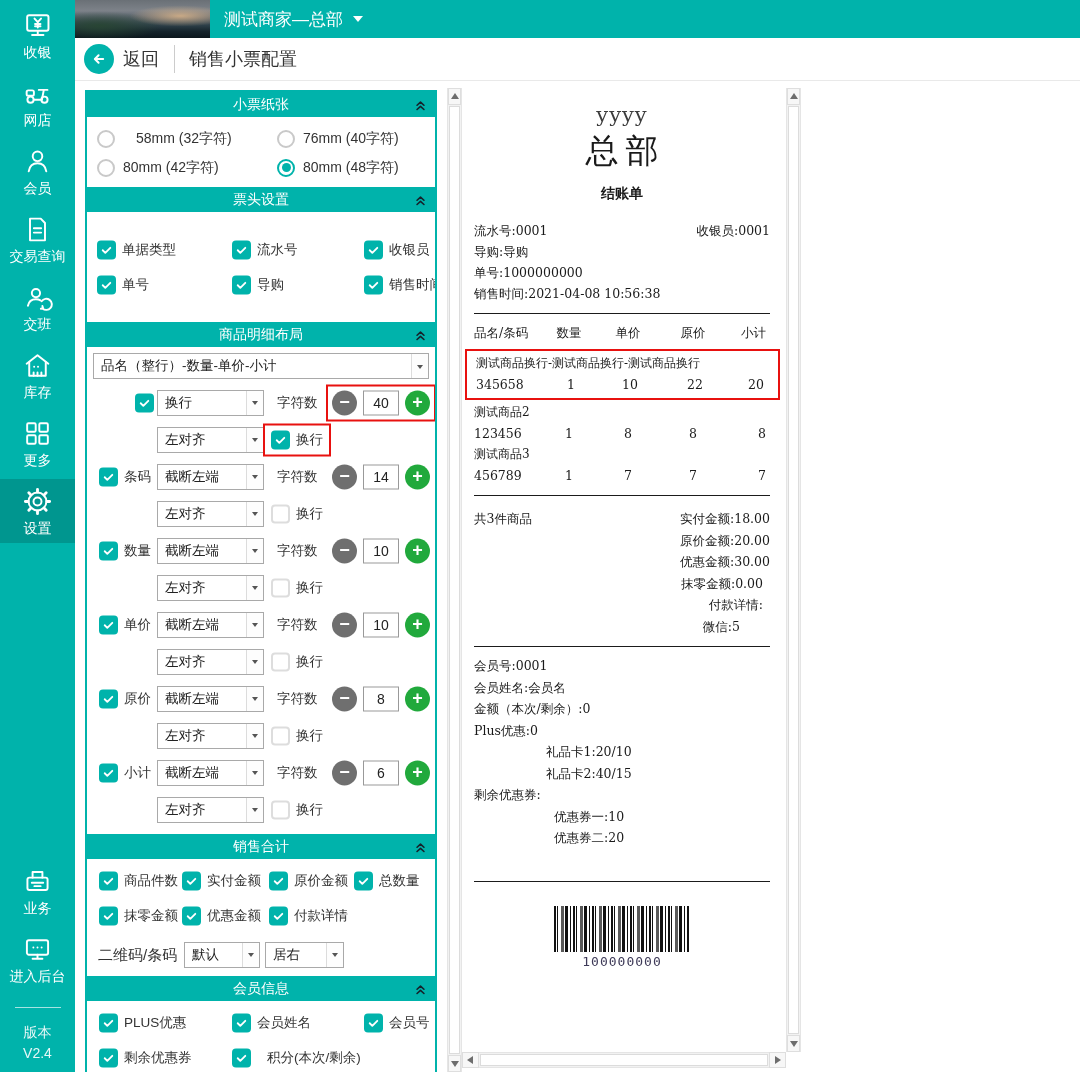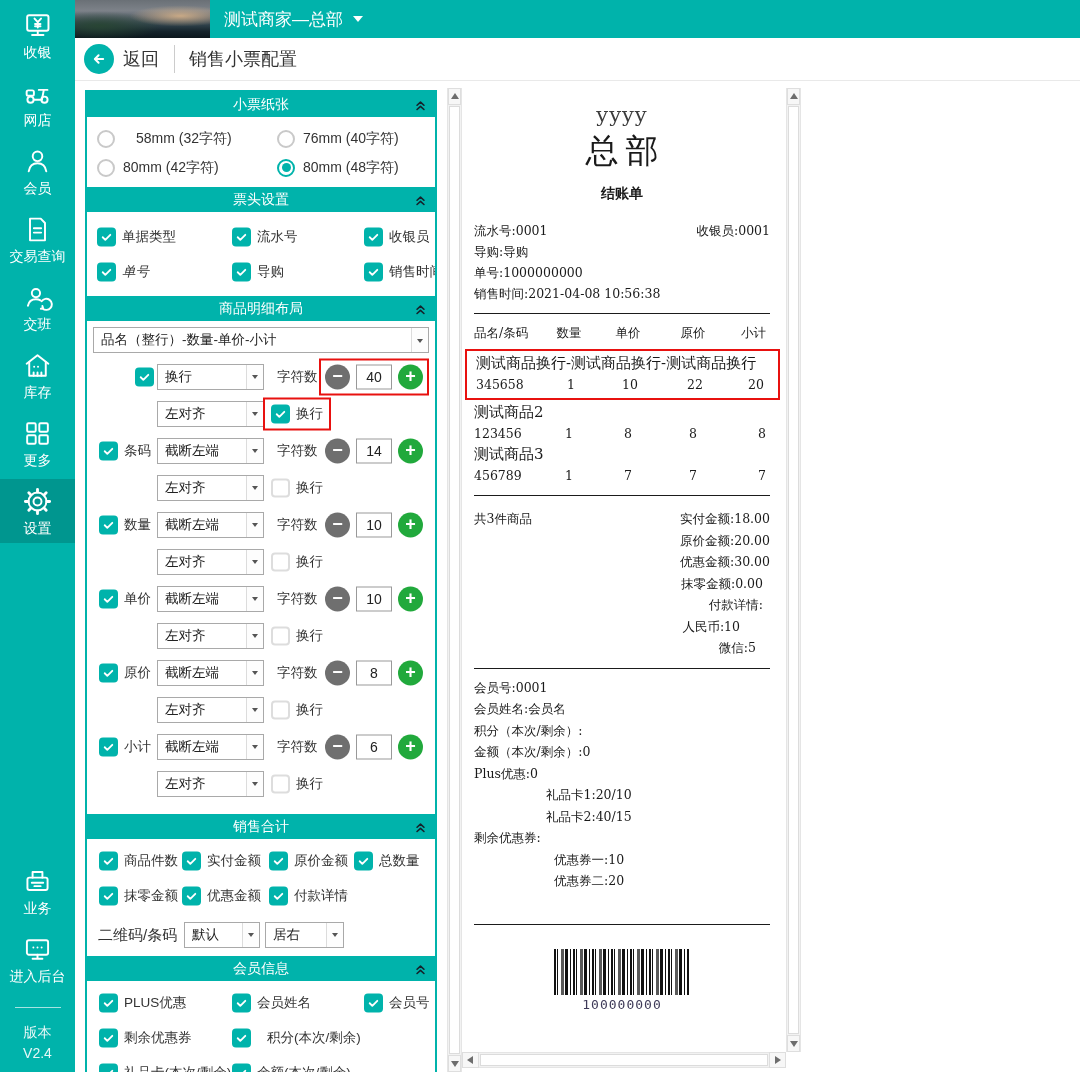--- a/index.html
+++ b/index.html
@@ -66,25 +66,25 @@
   .cbx-lab{font-size:13.5px;color:var(--ink)}
 
   .dd{display:inline-flex;align-items:stretch;height:26px;border:1px solid #a9a9a9;background:#fff;cursor:pointer}
   .dd-txt{flex:1;display:flex;align-items:center;padding-left:7px;font-size:13.5px;color:#222;white-space:nowrap;overflow:hidden}
   .dd-btn{width:17px;display:flex;align-items:center;justify-content:center;border-left:1px solid #dcdcdc;background:#fdfdfd}
   .caret-down{width:0;height:0;border:3.5px solid transparent;border-top:4.5px solid #555;margin-top:4px}
 
   .layout-row{padding:6px 6px 5px}
   .layout-row .dd{width:100%}
 
-  .detail-sec{padding-bottom:12px}
+  .detail-sec{padding-bottom:6px}
   .d-row{position:relative;height:37px}
   .d-row .dd{position:absolute;left:70px;top:50%;transform:translateY(-50%);width:107px}
   .chars-label{position:absolute;left:190px;top:50%;transform:translateY(-50%);font-size:13.5px;color:var(--ink)}
-  .stepper{position:absolute;left:238px;top:50%;transform:translateY(-50%);display:inline-flex;align-items:center}
+  .stepper{position:absolute;left:245px;top:50%;transform:translateY(-50%);display:inline-flex;align-items:center}
   .step-btn{width:25px;height:25px;border-radius:50%;color:#fff;display:flex;align-items:center;justify-content:center;cursor:pointer;font-weight:bold;font-size:18px;line-height:1}
   .step-btn.minus{background:var(--minus)}
   .step-btn.minus::before{content:"−";margin-top:-2px}
   .step-btn.plus{background:var(--green)}
   .step-btn.plus::before{content:"+";margin-top:-2px}
   .step-val{width:36px;height:25px;margin:0 6px;border:1px solid #999;background:#fff;display:flex;align-items:center;justify-content:center;font-size:14px;color:#222}
   .stepper.hl::after{content:"";position:absolute;inset:-6px -6px;border:2px solid var(--red);pointer-events:none}
   .wrap-cbx{left:184px}
   .wrap-cbx.hl::after{content:"";position:absolute;inset:-7px -8px;border:2px solid var(--red);pointer-events:none}
 
@@ -120,21 +120,21 @@
   .r-line{font-size:12.5px;line-height:21px;white-space:nowrap}
   .r-flex{display:flex;justify-content:space-between}
   .r-hr{border-top:1px solid #1b1b1b;margin:9px 0 8px}
   .r-cols{display:flex;font-size:12.5px;line-height:21px}
   .col-name{width:70px;text-align:left}
   .col-qty{width:50px;text-align:center}
   .col-price{width:68px;text-align:center}
   .col-orig{width:62px;text-align:center}
   .col-sub{flex:1;text-align:right;padding-right:4px}
   .r-items{margin-top:6px}
-  .r-item-name{font-size:15px;line-height:21px}
+  .r-item-name{font-size:12px;line-height:21px}
   .r-item-hl{position:relative;border:2px solid var(--red);margin:3px -10px 2px -9px;padding:2px 10px 3px 9px}
   .r-totals{display:flex;margin-top:12px}
   .r-count{font-size:12.5px;line-height:22px;white-space:nowrap}
   .r-total-lines{flex:1;text-align:right}
   .r-total-lines div{font-size:12.5px;line-height:21.5px}
   .r-total-lines div:nth-child(4){padding-right:7px}
   .r-total-lines div:nth-child(5){padding-right:7px}
   .r-total-lines div:nth-child(6){padding-right:30px}
   .r-total-lines div:nth-child(7){padding-right:14px}
   .r-total-lines div:nth-child(8){padding-right:10px}
@@ -294,21 +294,21 @@
                 <span class="rdo-lab">80mm (48字符)</span>
               </label>
             </div>
           </div>
           <div class="sec-head">
             <span class="sec-title">票头设置</span>
             <span class="sec-collapse"><svg viewBox="0 0 24 24">
                 <path d="M6.5 13.2l5.5-5 5.5 5M6.5 20l5.5-5 5.5 5"></path>
               </svg></span>
           </div>
-          <div style="padding: 7px 0px;">
+          <div style="padding: 20px 0px;">
             <div class="cbx-row">
               <label class="cbx on" style="left: 10px;">
                 <span class="cbx-box">
                   <svg viewBox="0 0 24 24">
                     <path d="M5 12.5l4.8 4.8L19 8"></path>
                   </svg>
                 </span>
                 <span class="cbx-lab">单据类型</span>
               </label>
               <label class="cbx on" style="left: 145px;">
@@ -322,21 +322,21 @@
               <label class="cbx on" style="left: 277px;">
                 <span class="cbx-box">
                   <svg viewBox="0 0 24 24">
                     <path d="M5 12.5l4.8 4.8L19 8"></path>
                   </svg>
                 </span>
                 <span class="cbx-lab">收银员</span>
               </label>
             </div>
             <div class="cbx-row">
-              <label class="cbx on" style="left: 10px; font-style: italic;">
+              <label class="cbx on" style="left: 10px;">
                 <span class="cbx-box">
                   <svg viewBox="0 0 24 24">
                     <path d="M5 12.5l4.8 4.8L19 8"></path>
                   </svg>
                 </span>
                 <span class="cbx-lab">单号</span>
               </label>
               <label class="cbx on" style="left: 145px;">
                 <span class="cbx-box">
                   <svg viewBox="0 0 24 24">
@@ -797,29 +797,27 @@
           </div>
           <div class="r-hr"></div>
           <div class="r-totals">
             <span class="r-count">共3件商品</span>
             <div class="r-total-lines">
               <div>实付金额:18.00</div>
               <div>原价金额:20.00</div>
               <div>优惠金额:30.00</div>
               <div>抹零金额:0.00</div>
               <div>付款详情:</div>
-              <div>人民币:10</div>
               <div>微信:5</div>
             </div>
           </div>
           <div class="r-hr"></div>
           <div class="r-member">
             <div>会员号:0001</div>
             <div>会员姓名:会员名</div>
-            <div>积分（本次/剩余）:</div>
             <div>金额（本次/剩余）:0</div>
             <div>Plus优惠:0</div>
             <div class="r-indent1">礼品卡1:20/10</div>
             <div class="r-indent1">礼品卡2:40/15</div>
             <div>剩余优惠券:</div>
             <div class="r-indent2">优惠券一:10</div>
             <div class="r-indent2">优惠券二:20</div>
           </div>
           <div class="r-hr pre-barcode"></div>
           <div class="r-barcode-wrap">

